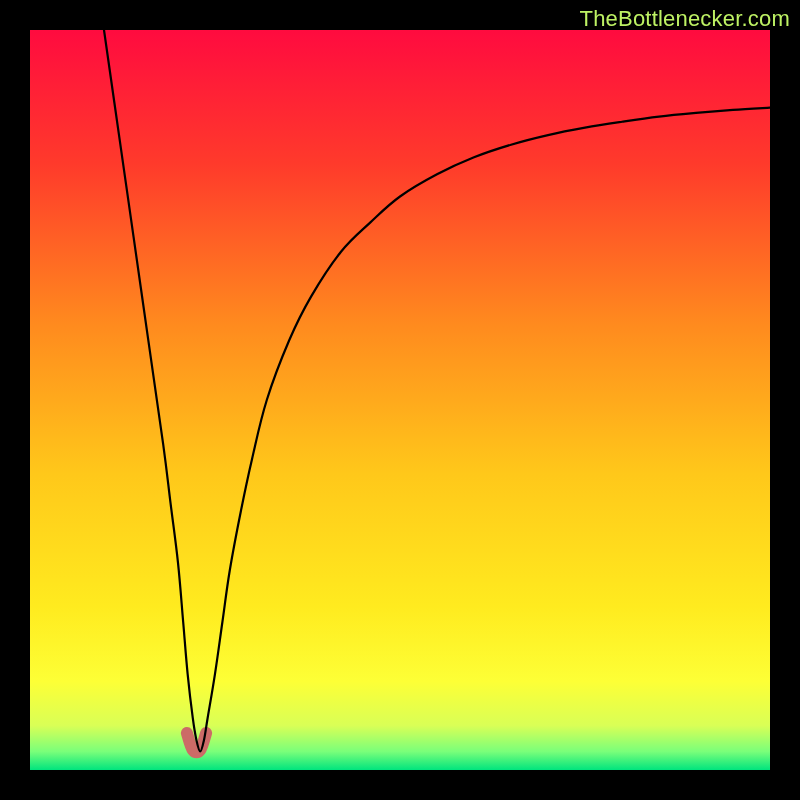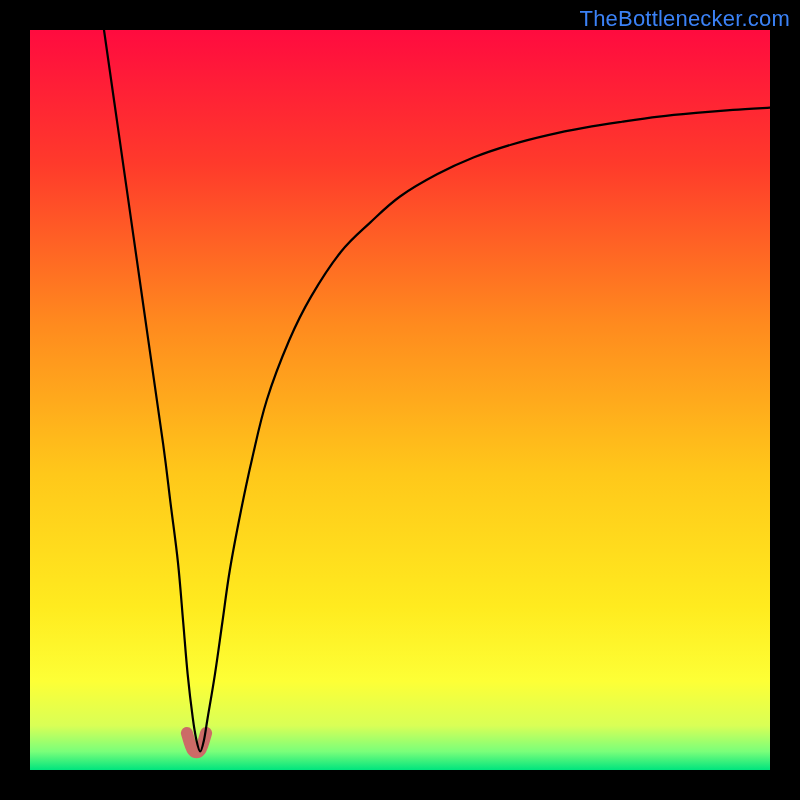--- a/index.html
+++ b/index.html
@@ -30,21 +30,21 @@
     left: 0; top: 0; right: 0; bottom: 0;
   }
   .curve {
     position: absolute;
     left: 0; top: 0;
   }
   .watermark {
     position: absolute;
     top: 6px;
     right: 10px;
-    color: #3b82f6;
+    color: #bef264;
     font-size: 22px;
     font-weight: 500;
     letter-spacing: 0.2px;
   }
 </style>
 </head>
 <body>
 
 <div class="frame">
 

